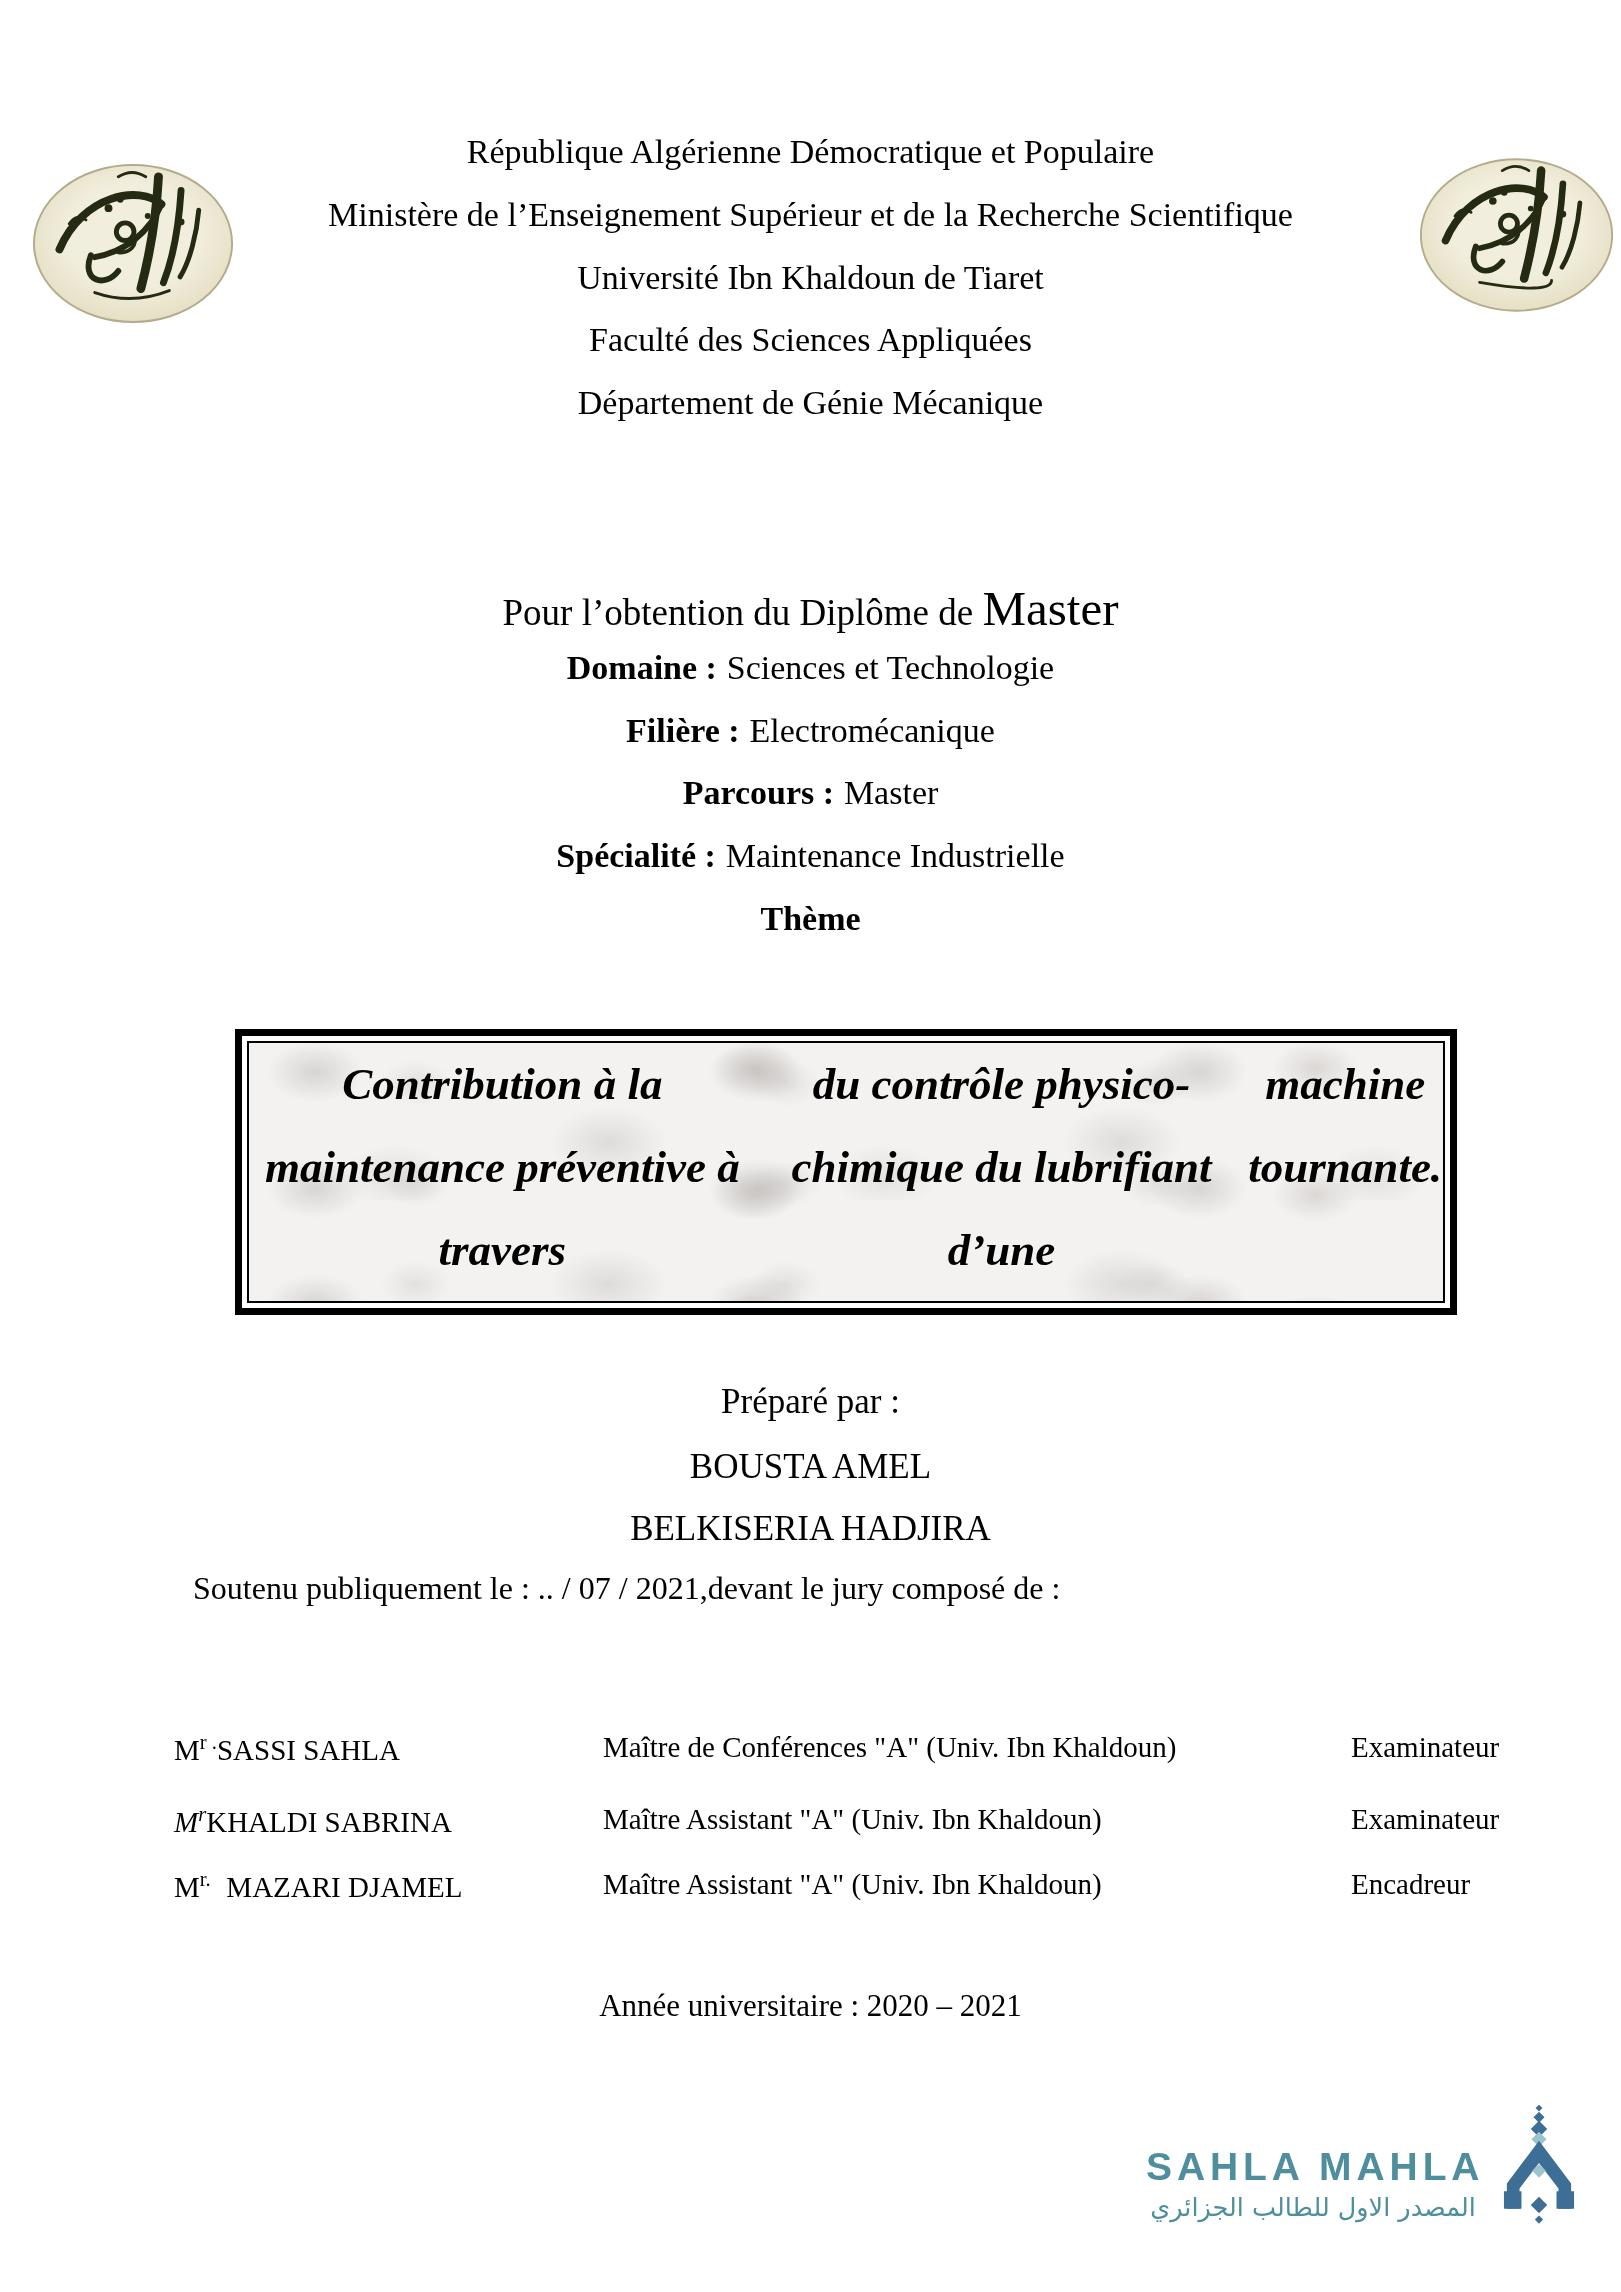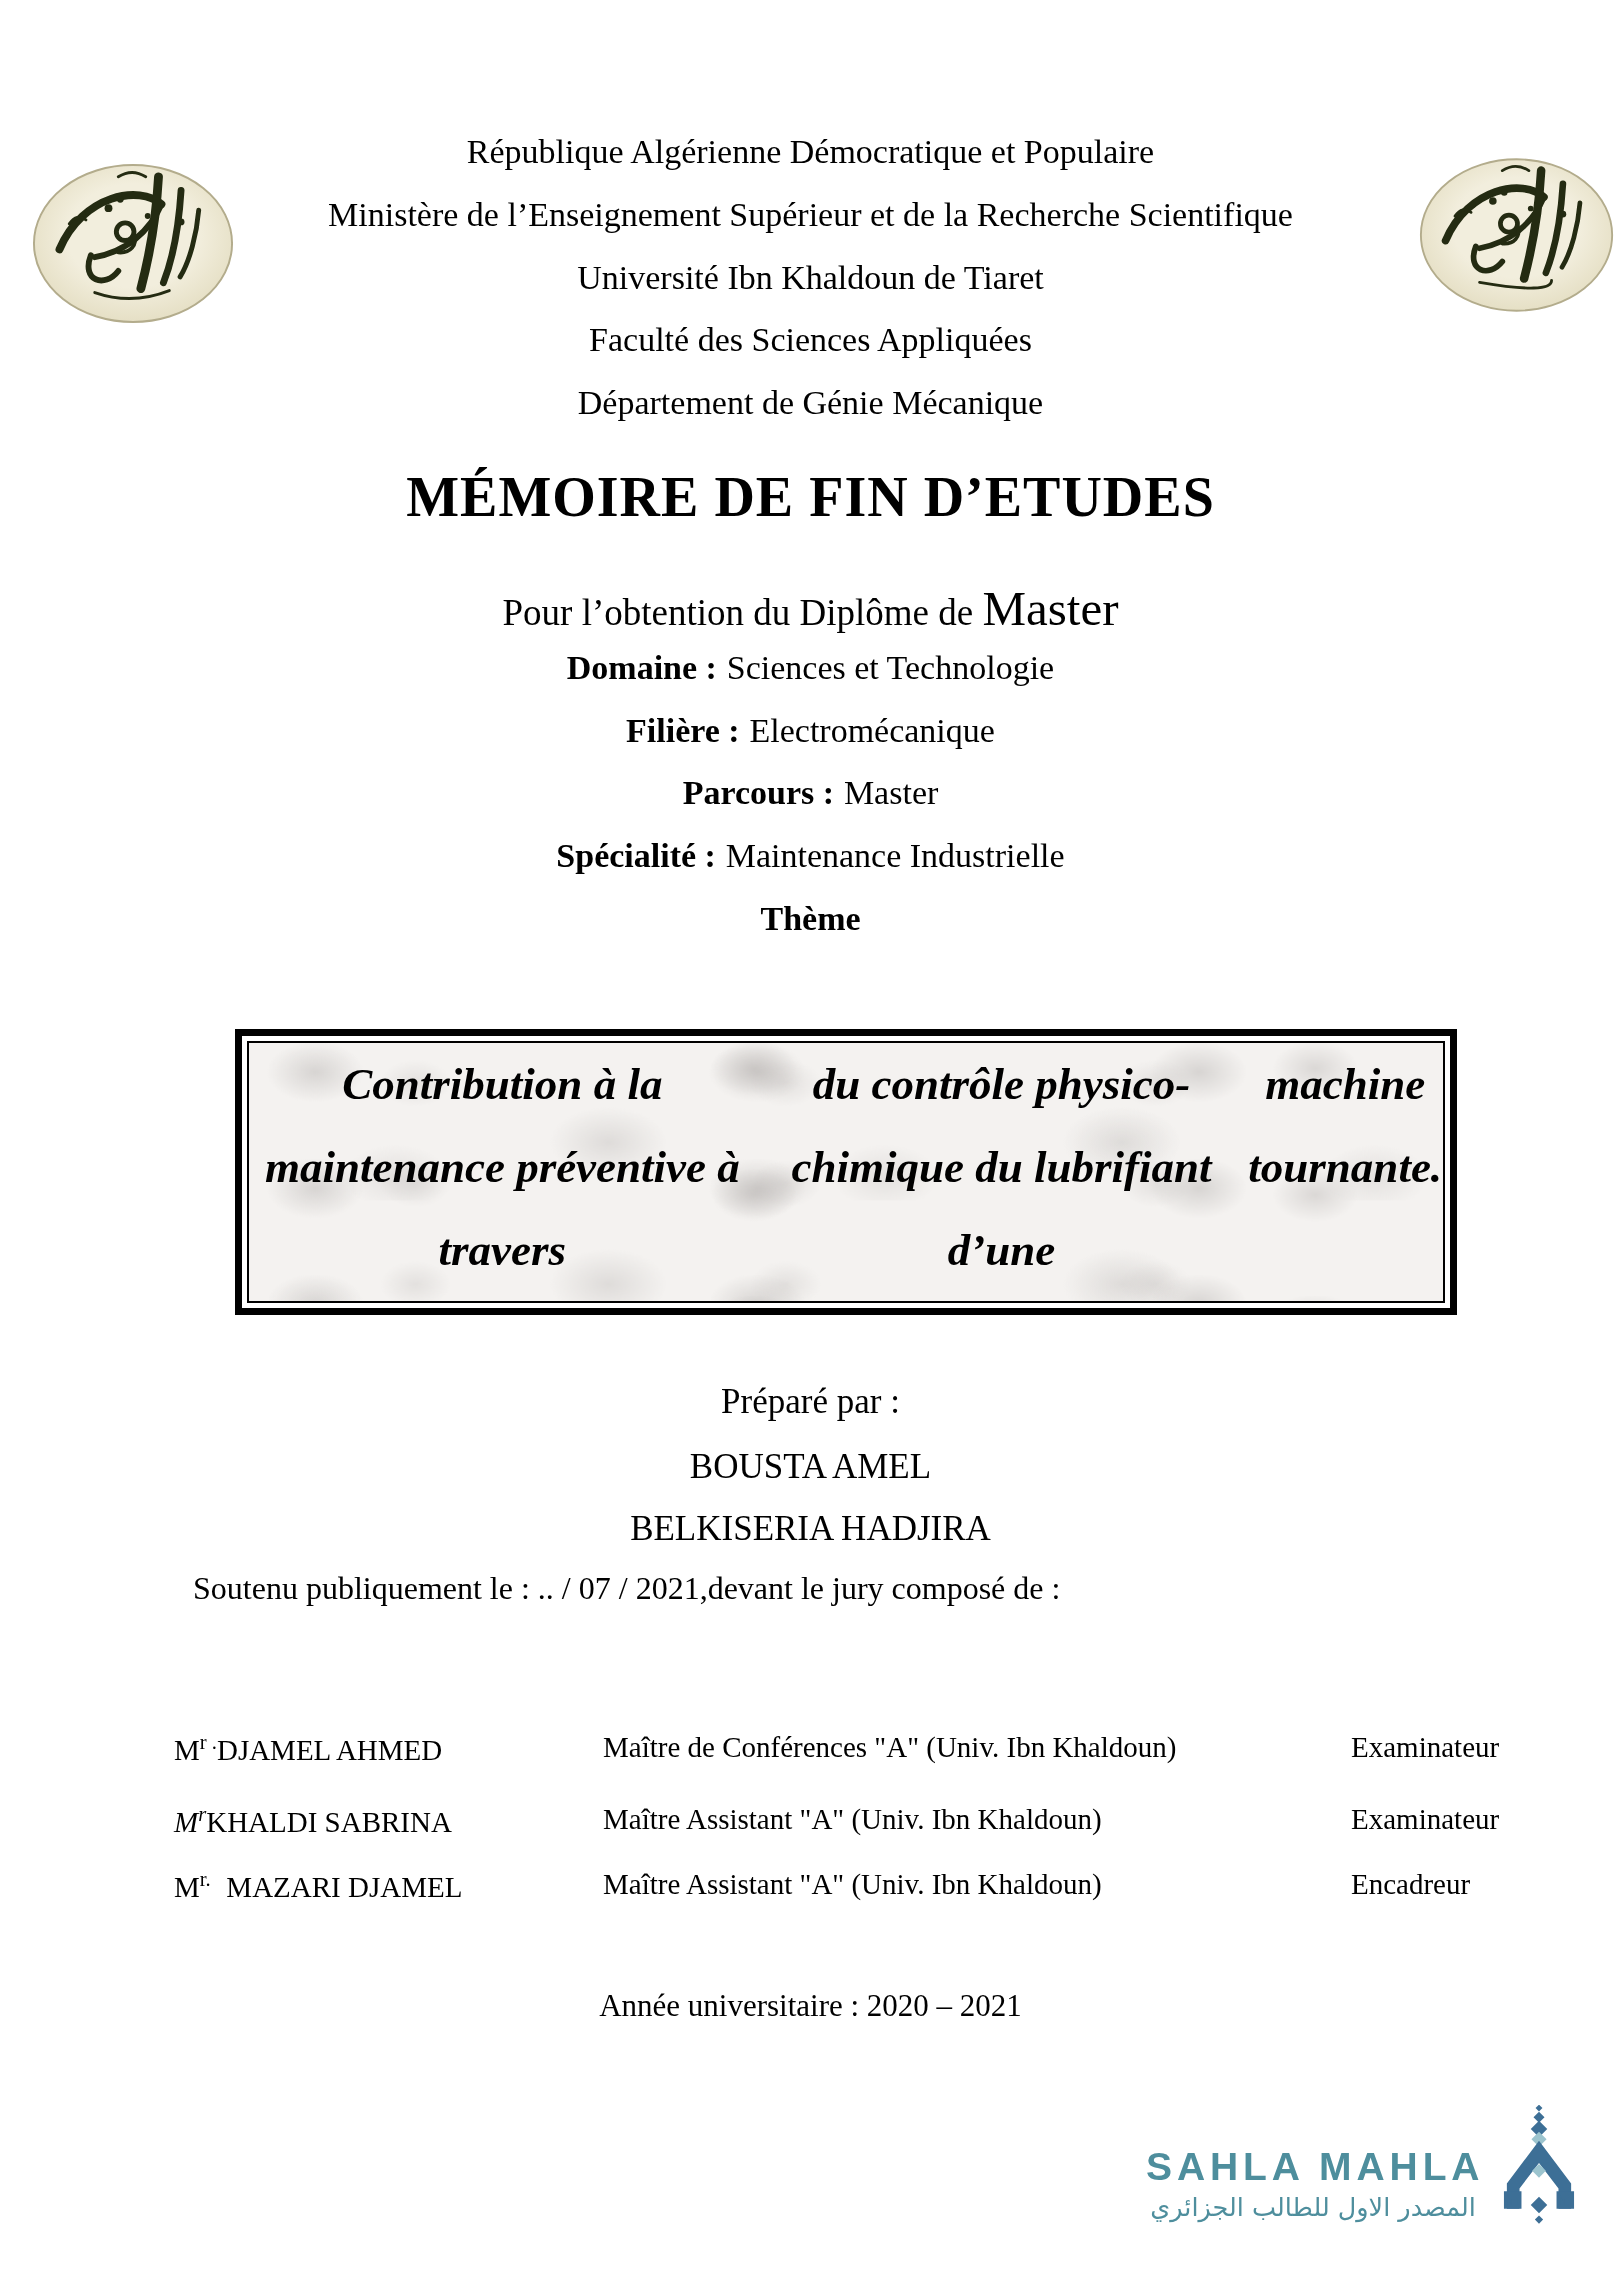--- a/index.html
+++ b/index.html
@@ -129,21 +129,20 @@
       <circle cx="118" cy="56" r="3"></circle>
     </g>
   </svg>
 
   <div class="cline" style="top:133px">République Algérienne Démocratique et Populaire</div>
   <div class="cline" style="top:196px">Ministère de l’Enseignement Supérieur et de la Recherche Scientifique</div>
   <div class="cline" style="top:259px">Université Ibn Khaldoun de Tiaret</div>
   <div class="cline" style="top:384px">Département de Génie Mécanique</div>
   <div class="cline" style="top:321px">Faculté des Sciences Appliquées</div>
 
-  <div class="cline big-title" style="top:465px">MÉMOIRE DE FIN D’ETUDES</div>
 
   <div class="cline" style="top:580px">
     <span class="sub-prefix">Pour l’obtention du Diplôme de </span><span class="sub-degree">Master</span>
   </div>
 
   <div class="cline" style="top:649px">
     <span class="field-label">Domaine :</span><span class="field-value">Sciences et Technologie</span>
   </div>
   <div class="cline" style="top:712px">
     <span class="field-label">Filière :</span><span class="field-value">Electromécanique</span>
@@ -165,21 +164,21 @@
     </div>
   </div>
 
   <div class="cline" style="top:1382px;font-size:35px">Préparé par :</div>
   <div class="cline" style="top:1509px;font-size:35px">BELKISERIA HADJIRA</div>
   <div class="cline" style="top:1447px;font-size:35px">BOUSTA AMEL</div>
 
   <div class="soutenu">Soutenu publiquement le : .. / 07 / 2021,devant le jury composé de :</div>
 
   <div class="jury-row" style="top:1731px">
-    <span class="jury-title"><span>M</span><sup>r .</sup><span>DJAMEL AHMED</span></span>
+    <span class="jury-title"><span>M</span><sup>r .</sup><span>SASSI SAHLA</span></span>
     <span class="jury-grade">Maître de Conférences "A" (Univ. Ibn Khaldoun)</span>
     <span class="jury-role">Examinateur</span>
   </div>
   <div class="jury-row" style="top:1803px">
     <span class="jury-title italic"><span>M</span><sup>r</sup><span style="font-style:normal">KHALDI SABRINA</span></span>
     <span class="jury-grade">Maître Assistant "A" (Univ. Ibn Khaldoun)</span>
     <span class="jury-role">Examinateur</span>
   </div>
   <div class="jury-row jury-row-4" style="top:1868px">
     <span class="jury-title"><span>M</span><sup>r.</sup><span class="jury-name-gap"></span><span>MAZARI DJAMEL</span></span>

